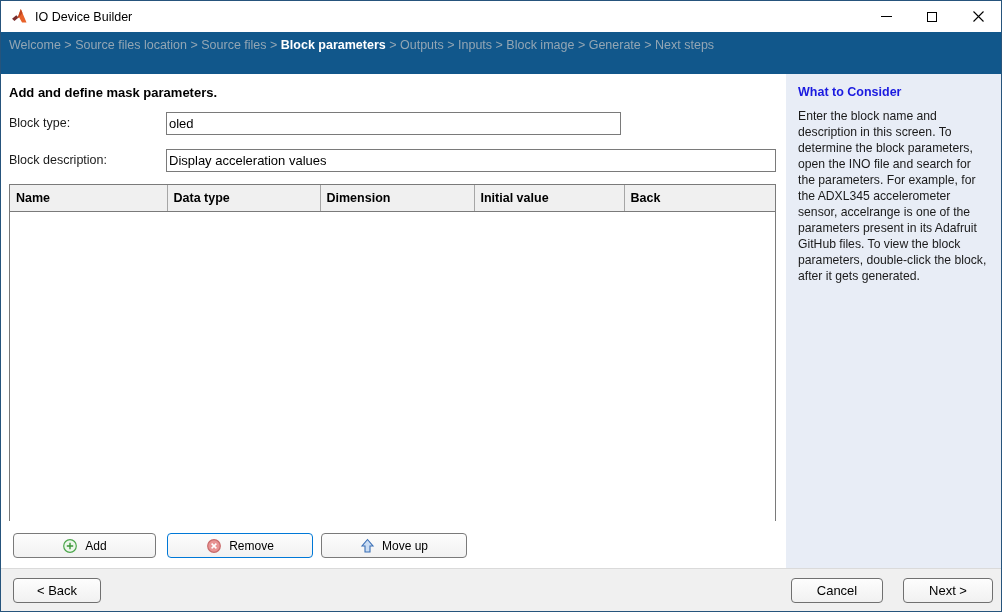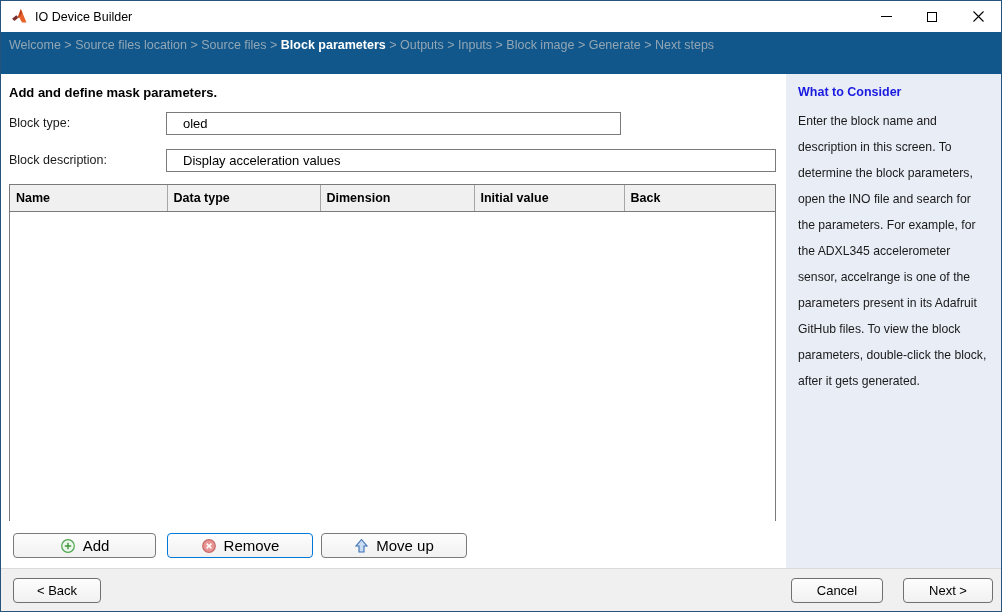--- a/index.html
+++ b/index.html
@@ -29,21 +29,21 @@
   .bc-step.active { color:#ffffff; font-weight:bold; }
   .bc-sep { color:#93A6B4; }
   
   .content { position:absolute; left:0; top:73px; width:100%; height:494px; background:#ffffff; }
   .heading { position:absolute; left:8px; top:11px; font-size:13px; font-weight:bold; color:#000; }
   .field-label { position:absolute; left:8px; font-size:12.5px; color:#1a1a1a; }
   .lbl-name { top:42px; }
   .lbl-desc { top:79px;text-align:right; }
   .text-input {
     position:absolute; height:23px; border:1px solid #7A7A7A; background:#fff;
-    font-family:"Liberation Sans", sans-serif; font-size:13px; color:#000; padding:0 16px; outline:none;
+    font-family:"Liberation Sans", sans-serif; font-size:13px; color:#000; padding:0 2px; outline:none;
   }
   .inp-name { left:165px; top:38px; width:455px; }
   .inp-desc { left:165px; top:75px; width:610px; }
   
   .param-table {
     position:absolute; left:8px; top:110px; width:767px; height:337px;
     border:1px solid #7A7A7A; background:#ffffff;
   }
   .param-table table { width:100%; border-collapse:collapse; table-layout:fixed; }
   .param-table th {
@@ -53,34 +53,34 @@
   .param-table th:last-child { border-right:none; }
   .param-table th:nth-child(1){ width:157px; }
   .param-table th:nth-child(2){ width:153px; }
   .param-table th:nth-child(3){ width:154px; }
   .param-table th:nth-child(4){ width:150px;margin-top:20px; }
   .table-body { width:100%; height:310px; background:#ffffff; }
   
   .act-btn {
     position:absolute; top:459px; height:25px; border:1px solid #7A7A7A; border-radius:4px;
     background:linear-gradient(#FDFDFD,#F1F1F1); display:flex; align-items:center; justify-content:center;
-    font-size:15px; color:#000; gap:7px; cursor:default;
+    font-size:12px; color:#000; gap:7px; cursor:default;
   }
   .act-btn svg { flex:0 0 auto; }
   .btn-add { left:12px; width:143px; }
   .btn-remove { left:166px; width:146px; border:1px solid #0078D7; }
   .btn-moveup { left:320px; width:146px; }
   .btn-movedown { left:474px; width:146px; }
   
   .sidebar {
     position:absolute; left:785px; top:0; width:215px; height:494px;
     background:#E8EDF6; padding:11px 10px 0 12px;
   }
   .sidebar-heading { font-size:12.5px; font-weight:bold; color:#1A1AE0; margin-bottom:9px; }
-  .sidebar-body { font-size:12.2px; color:#1a1a1a; line-height:26px; }
+  .sidebar-body { font-size:12.2px; color:#1a1a1a; line-height:16px; }
   
   .footer {
     position:absolute; left:0; top:567px; width:100%; height:44px;
     background:#F0F0F0; border-top:1px solid #DADADA;
   }
   .foot-btn {
     position:absolute; top:9px; height:25px; border:1px solid #707070; border-radius:4px;
     background:linear-gradient(#FDFDFD,#F1F1F1); font-size:13px; color:#000;
     display:flex; align-items:center; justify-content:center; cursor:default;
     font-family:"Liberation Sans", sans-serif;

